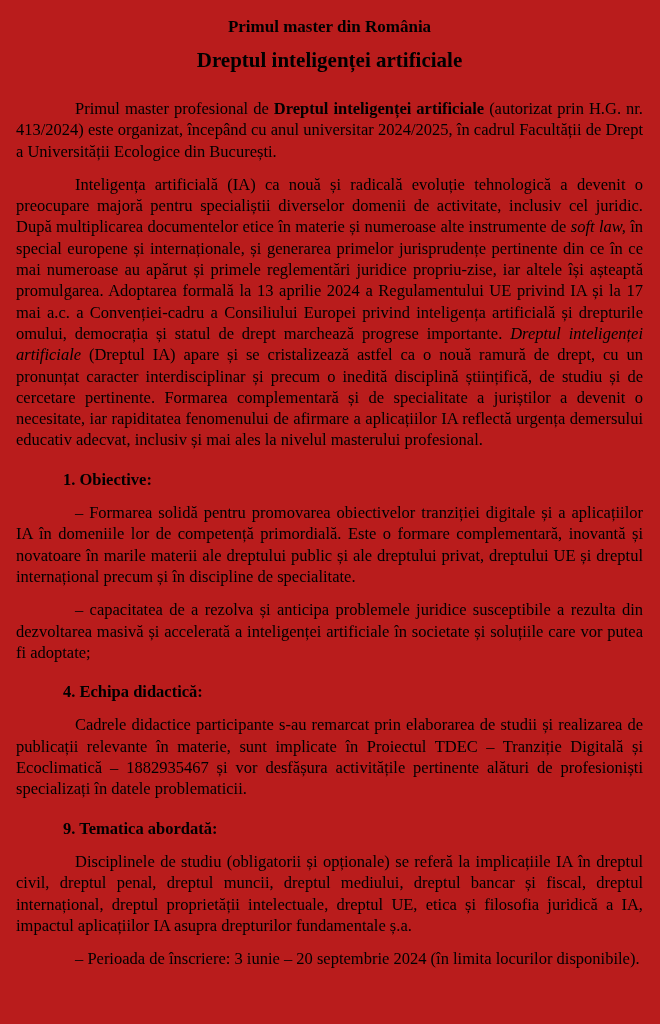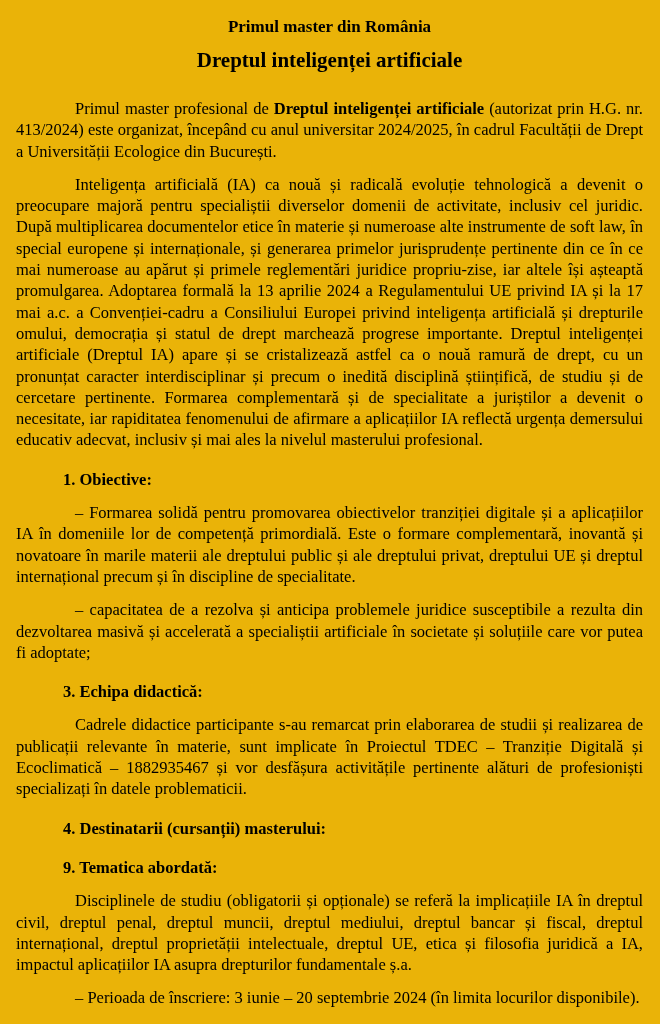--- a/index.html
+++ b/index.html
@@ -5,21 +5,21 @@
   html, body {
     margin: 0;
     padding: 0;
     background: #ffffff;
   }
   .page {
     position: relative;
     width: 660px;
     height: 1024px;
     overflow: hidden;
-    background: #eab308;
+    background: #b91c1c;
     color: #000000;
     font-family: "Liberation Serif", "DejaVu Serif", serif;
     font-size: 16.5px;
     line-height: 21.3px;
     box-sizing: border-box;
     padding: 16px 5px 0 4px;
   }
   .kicker {
     text-align: center;
     font-weight: bold;
@@ -40,41 +40,40 @@
   }
   .ind { text-indent: 59px; }
   .sec-heading {
     font-weight: bold;
     font-size: 16.5px;
     line-height: 21.3px;
     margin: 18px 0 0 0;
     text-indent: 59px;
   }
   .b { font-weight: bold; }
-  .i { }
+  .i { font-style: italic; }
 </style>
 </head>
 <body>
 
 <div class="page">
 
   <p class="kicker">Primul master din România</p>
   <h1 class="doc-title">Dreptul inteligenței artificiale</h1>
 
   <p class="body-para ind"><span>Primul master profesional de </span><span class="b">Dreptul inteligenței artificiale</span><span> (autorizat prin H.G. nr. 413/2024) este organizat, începând cu anul universitar 2024/2025, în cadrul Facultății de Drept a Universității Ecologice din București.</span></p>
 
   <p class="body-para ind"><span>Inteligența artificială (IA) ca nouă și radicală evoluție tehnologică a devenit o preocupare majoră pentru specialiștii diverselor domenii de activitate, inclusiv cel juridic. După multiplicarea documentelor etice în materie și numeroase alte instrumente de </span><span class="i">soft law,</span><span> în special europene și internaționale, și generarea primelor jurisprudențe pertinente din ce în ce mai numeroase au apărut și primele reglementări juridice propriu-zise, iar altele își așteaptă promulgarea. Adoptarea formală la 13 aprilie 2024 a Regulamentului UE privind IA și la 17 mai a.c. a Convenției-cadru a Consiliului Europei privind inteligența artificială și drepturile omului, democrația și statul de drept marchează progrese importante. </span><span class="i">Dreptul inteligenței artificiale</span><span> (Dreptul IA) apare și se cristalizează astfel ca o nouă ramură de drept, cu un pronunțat caracter interdisciplinar și precum o inedită disciplină științifică, de studiu și de cercetare pertinente. Formarea complementară și de specialitate a juriștilor a devenit o necesitate, iar rapiditatea fenomenului de afirmare a aplicațiilor IA reflectă urgența demersului educativ adecvat, inclusiv și mai ales la nivelul masterului profesional.</span></p>
 
   <h2 class="sec-heading">1. Obiective:</h2>
   <p class="body-para ind">– Formarea solidă pentru promovarea obiectivelor tranziției digitale și a aplicațiilor IA în domeniile lor de competență primordială. Este o formare complementară, inovantă și novatoare în marile materii ale dreptului public și ale dreptului privat, dreptului UE și dreptul internațional precum și în discipline de specialitate.</p>
 
-  <p class="body-para ind">– capacitatea de a rezolva și anticipa problemele juridice susceptibile a rezulta din dezvoltarea masivă și accelerată a specialiștii artificiale în societate și soluțiile care vor putea fi adoptate;</p>
+  <p class="body-para ind">– capacitatea de a rezolva și anticipa problemele juridice susceptibile a rezulta din dezvoltarea masivă și accelerată a inteligenței artificiale în societate și soluțiile care vor putea fi adoptate;</p>
 
-  <h2 class="sec-heading">3. Echipa didactică:</h2>
+  <h2 class="sec-heading">4. Echipa didactică:</h2>
   <p class="body-para ind">Cadrele didactice participante s-au remarcat prin elaborarea de studii și realizarea de publicații relevante în materie, sunt implicate în Proiectul TDEC – Tranziție Digitală și Ecoclimatică – 1882935467 și vor desfășura activitățile pertinente alături de profesioniști specializați în datele problematicii.</p>
 
-  <h2 class="sec-heading">4. Destinatarii (cursanții) masterului:</h2>
 
   <h2 class="sec-heading">9. Tematica abordată:</h2>
   <p class="body-para ind">Disciplinele de studiu (obligatorii și opționale) se referă la implicațiile IA în dreptul civil, dreptul penal, dreptul muncii, dreptul mediului, dreptul bancar și fiscal, dreptul internațional, dreptul proprietății intelectuale, dreptul UE, etica și filosofia juridică a IA, impactul aplicațiilor IA asupra drepturilor fundamentale ș.a.</p>
   <p class="body-para ind">– Perioada de înscriere: 3 iunie – 20 septembrie 2024 (în limita locurilor disponibile).</p>
 
 </div>
 
 </body></html>

